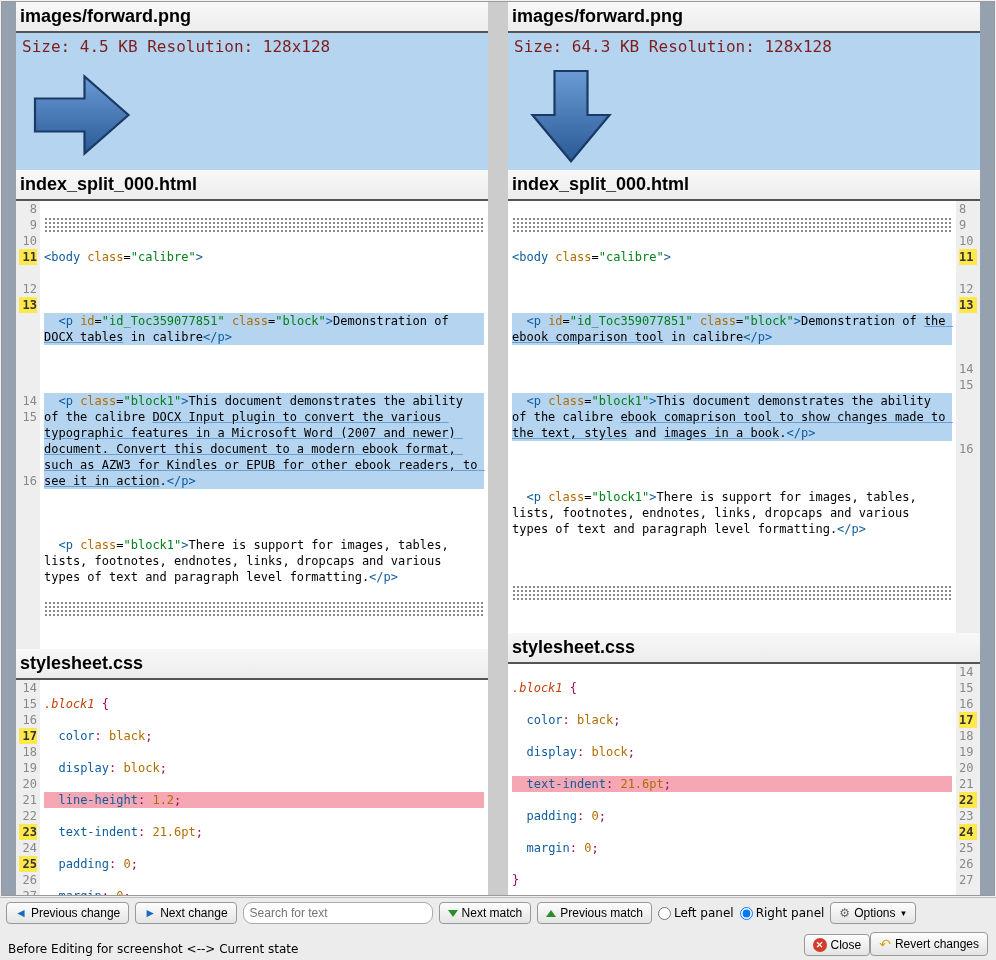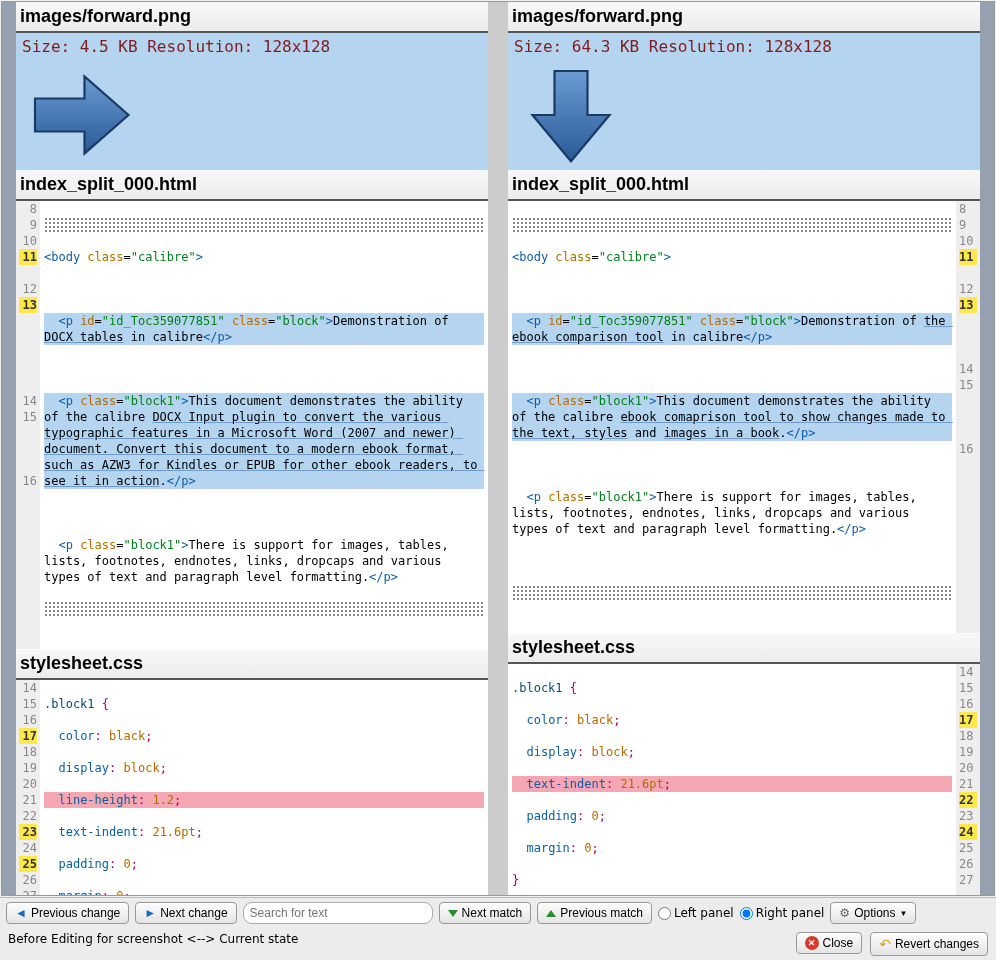--- a/index.html
+++ b/index.html
@@ -20,31 +20,31 @@
 .linenos .hl{background:#ffe94a;color:#333;font-weight:bold}
 .code{flex:1;font-size:12px;line-height:16px;white-space:pre-wrap;word-break:break-word;padding:0 4px;overflow:hidden}
 .ln{min-height:16px}
 .ln.changed{background:#b4d4f0}
 .ln.removed{background:#f5a7b3}
 .ln.dots{background-image:radial-gradient(#888 1px,transparent 1px);background-size:4px 4px;height:10px}
 
 .t-tag{color:#0F5C9E}
 .t-attr{color:#b26b00}
 .t-str{color:#008017}
-.t-sel{color:#0c4a6e}
+.t-sel{font-style:italic;color:#c2410c}
 .t-prop{color:#0F5C9E}
 .t-val{color:#b26b00}
 .t-punc{color:#aa0055}
 .underline{text-decoration:underline;text-decoration-color:#6a9fd4}
 
 .toolbar{display:flex;align-items:center;gap:6px;padding:4px 6px;background:#ececec;border-top:1px solid #bbb;font-family:"DejaVu Sans",sans-serif;font-size:12px}
 .btn{display:inline-flex;align-items:center;gap:4px;padding:3px 8px;background:linear-gradient(#fdfdfd,#e4e4e4);border:1px solid #999;border-radius:4px;cursor:pointer;font-size:12px}
 .searchbox{flex:0 0 190px;padding:3px 6px;border:1px solid #aaa;border-radius:9px;font-size:12px}
 .radio-wrap{display:inline-flex;align-items:center;gap:3px;cursor:pointer;font-family:"DejaVu Sans",sans-serif}
-.status{padding:4px 8px;background:#ececec;font-family:"DejaVu Sans",sans-serif;font-size:12px;display:flex;align-items:flex-start;gap:8px}
+.status{padding:4px 8px;background:#ececec;font-family:"DejaVu Sans",sans-serif;font-size:12px;display:flex;align-items:flex-end;}
 .status .spacer{flex:1}
 .tri{display:inline-block;width:0;height:0;border-style:solid}
 .tri.dn{border-width:7px 5px 0 5px;border-color:#2a8f2a transparent transparent transparent}
 .tri.up{border-width:0 5px 7px 5px;border-color:transparent transparent #2a8f2a transparent}
 .larrow{color:#1a6bbf;font-weight:bold}
 .rarrow{color:#1a6bbf;font-weight:bold}
 .close-ico{display:inline-flex;width:14px;height:14px;background:#d43b2a;border-radius:50%;color:#fff;align-items:center;justify-content:center;font-size:9px;font-weight:bold}
 .revert-ico{color:#d4a017;font-size:14px}
 .gear-ico{color:#666}
 </style>

